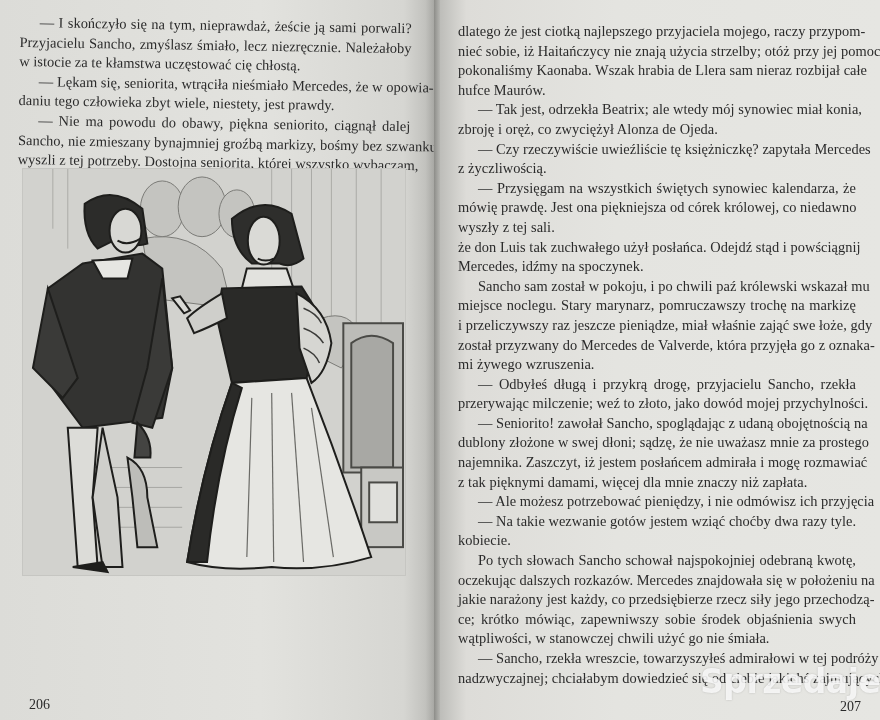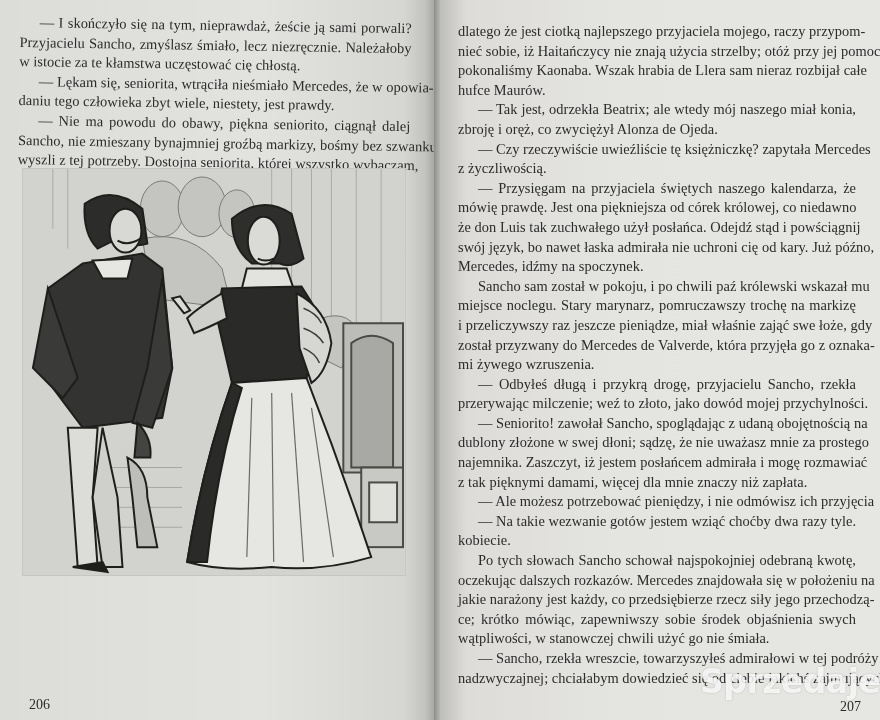--- a/index.html
+++ b/index.html
@@ -176,28 +176,28 @@
   </div>
 
   <div class="gutter"></div>
 
   <div class="page page-right">
     <div class="text-block right-text">
       <span class="line">dlatego że jest ciotką najlepszego przyjaciela mojego, raczy przypom-</span>
       <span class="line">nieć sobie, iż Haitańczycy nie znają użycia strzelby; otóż przy jej pomocy</span>
       <span class="line">pokonaliśmy Kaonaba. Wszak hrabia de Llera sam nieraz rozbijał całe</span>
       <span class="line last">hufce Maurów.</span>
-      <span class="line indent">— Tak jest, odrzekła Beatrix; ale wtedy mój naszego miał konia,</span>
+      <span class="line indent">— Tak jest, odrzekła Beatrix; ale wtedy mój synowiec miał konia,</span>
       <span class="line last">zbroję i oręż, co zwyciężył Alonza de Ojeda.</span>
       <span class="line indent">— Czy rzeczywiście uwieźliście tę księżniczkę? zapytała Mercedes</span>
       <span class="line last">z życzliwością.</span>
-      <span class="line indent">— Przysięgam na przyjaciela świętych naszego kalendarza, że</span>
+      <span class="line indent">— Przysięgam na wszystkich świętych synowiec kalendarza, że</span>
       <span class="line">mówię prawdę. Jest ona piękniejsza od córek królowej, co niedawno</span>
+      <span class="line last">wyszły z tej sali.</span>
       <span class="line">że don Luis tak zuchwałego użył posłańca. Odejdź stąd i powściągnij</span>
-      <span class="line">swój język, bo nawet łaska admirała nie uchroni cię od kary. Już późno,</span>
       <span class="line last">Mercedes, idźmy na spoczynek.</span>
       <span class="line indent">Sancho sam został w pokoju, i po chwili paź królewski wskazał mu</span>
       <span class="line">miejsce noclegu. Stary marynarz, pomruczawszy trochę na markizę</span>
       <span class="line">i przeliczywszy raz jeszcze pieniądze, miał właśnie zająć swe łoże, gdy</span>
       <span class="line">został przyzwany do Mercedes de Valverde, która przyjęła go z oznaka-</span>
       <span class="line last">mi żywego wzruszenia.</span>
       <span class="line indent">— Odbyłeś długą i przykrą drogę, przyjacielu Sancho, rzekła</span>
       <span class="line">przerywając milczenie; weź to złoto, jako dowód mojej przychylności.</span>
       <span class="line indent">— Seniorito! zawołał Sancho, spoglądając z udaną obojętnością na</span>
       <span class="line">dublony złożone w swej dłoni; sądzę, że nie uważasz mnie za prostego</span>

